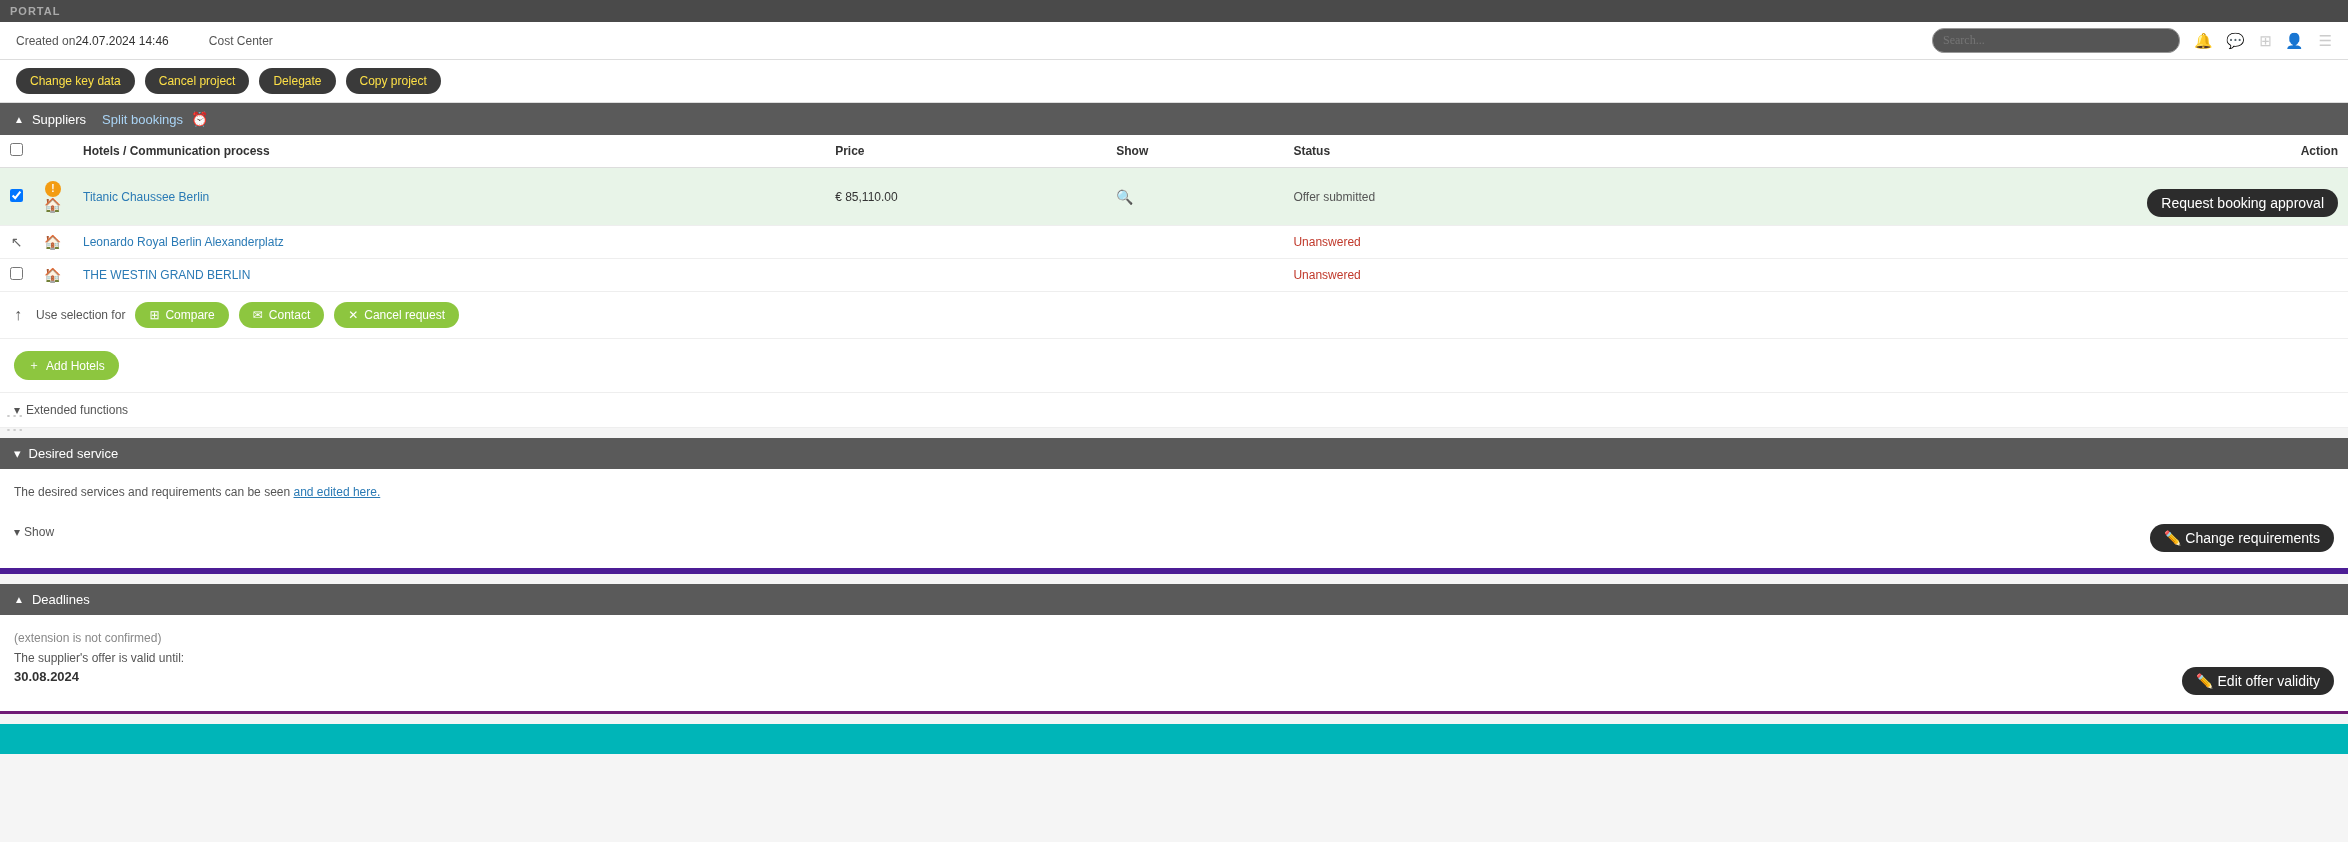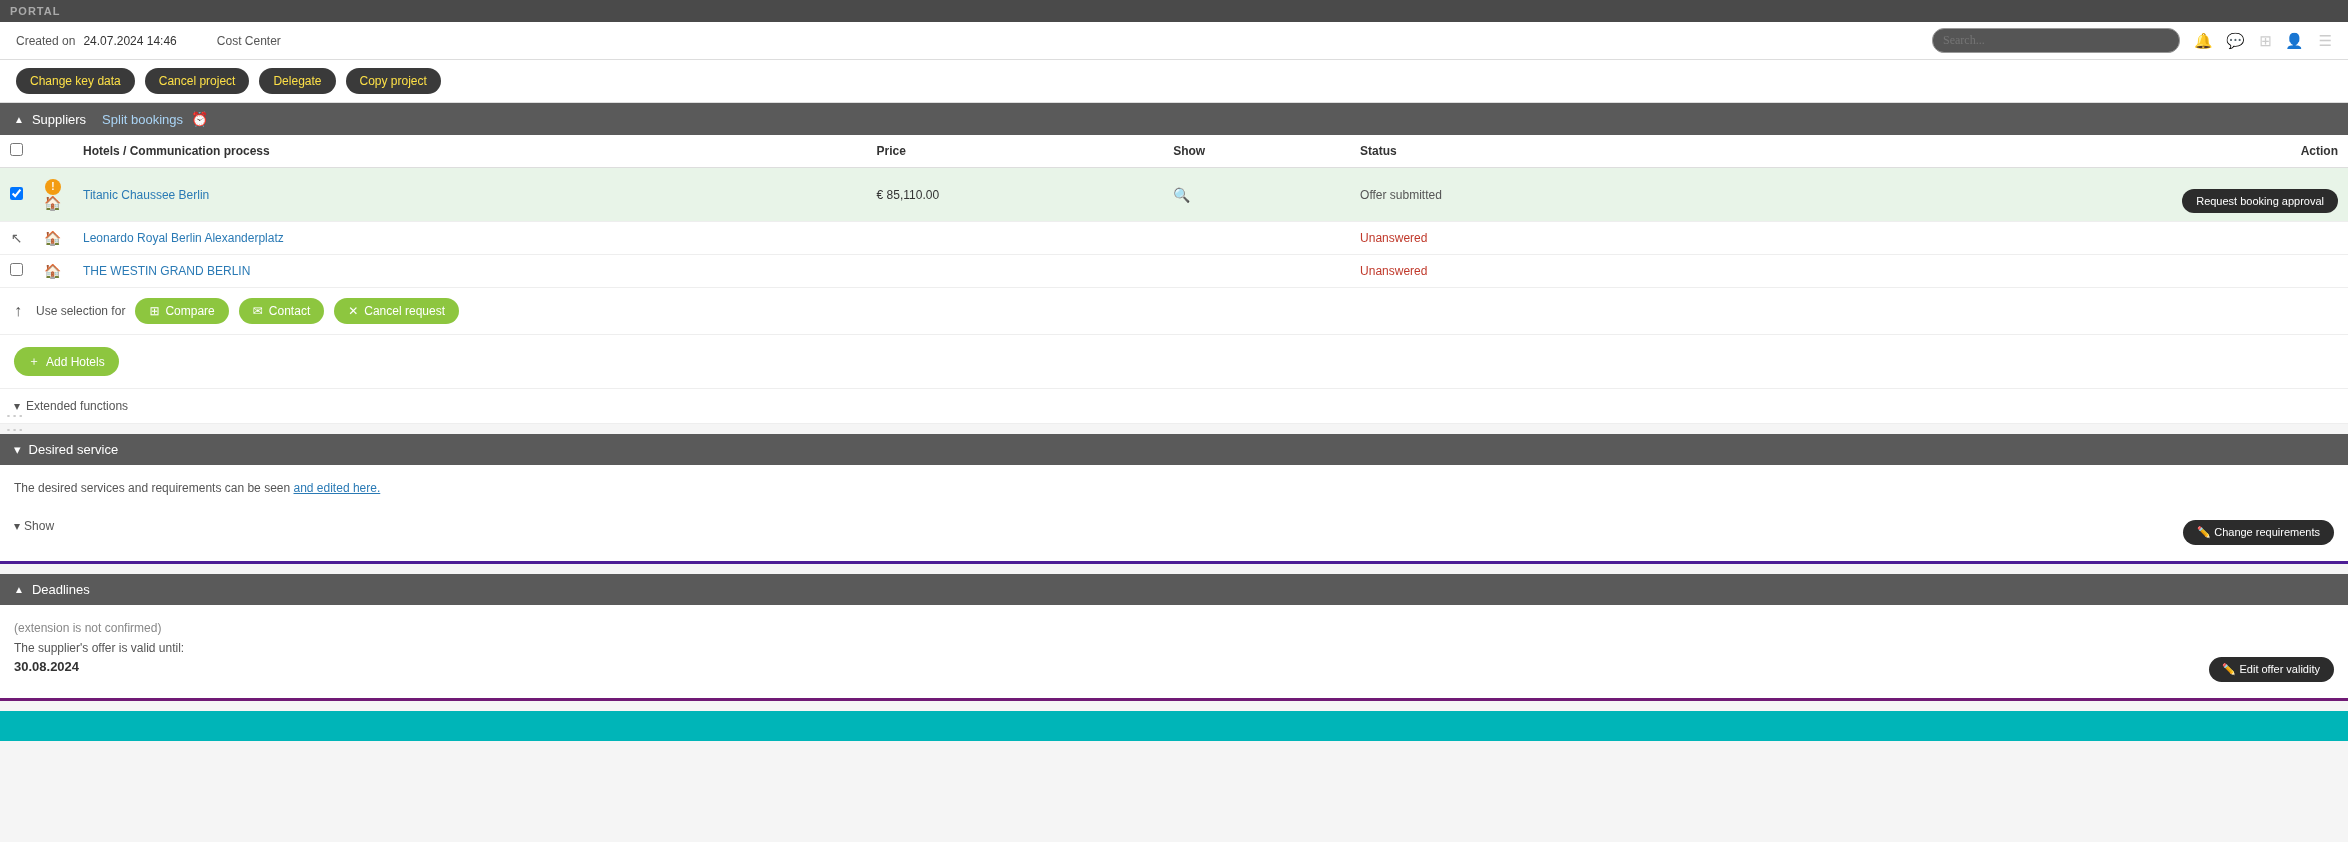--- a/index.html
+++ b/index.html
@@ -23,21 +23,21 @@
       background: #fff;
       padding: 6px 16px;
       display: flex;
       align-items: center;
       gap: 40px;
       border-bottom: 1px solid #ddd;
     }
     .header-field {
       display: flex;
       align-items: center;
-      gap: 8px;
+      gap: 0;
       font-size: 12px;
       color: #555;
     }
     .header-field-value {
       color: #333;
       font-weight: 500;
     }
 
     .action-bar {
       background: #fff;
@@ -119,21 +119,21 @@
     .status-unanswered {
       color: #c0392b;
     }
 
     .action-btn-dark {
       background: #2c2c2c;
       color: #fff;
       border: none;
       border-radius: 20px;
       padding: 6px 14px;
-      font-size: 11px;
+      font-size: 14px;
       cursor: pointer;
       white-space: nowrap;
       margin-top: 13px;
     }
 
     .checkbox-cell {
       width: 30px;
       text-align: center;
     }
     .icon-cell {
@@ -182,21 +182,21 @@
       gap: 8px;
       font-size: 13px;
       font-weight: 500;
       cursor: pointer;
       margin-top: 10px;
     }
 
     .desired-service-body {
       background: #fff;
       padding: 16px 14px;
-      border-bottom: 3px solid #4c1d95;
+      border-bottom: 6px solid #4c1d95;
     }
     .desired-service-text {
       font-size: 12px;
       color: #555;
       margin-bottom: 12px;
     }
     .desired-service-text a {
       color: #2a7ab5;
     }
     .desired-service-footer {

